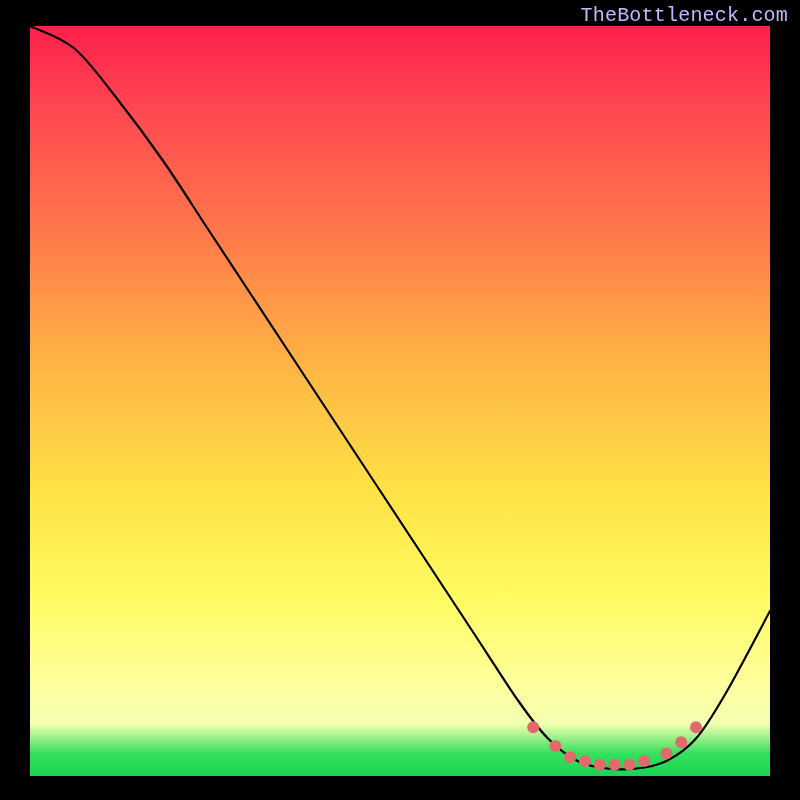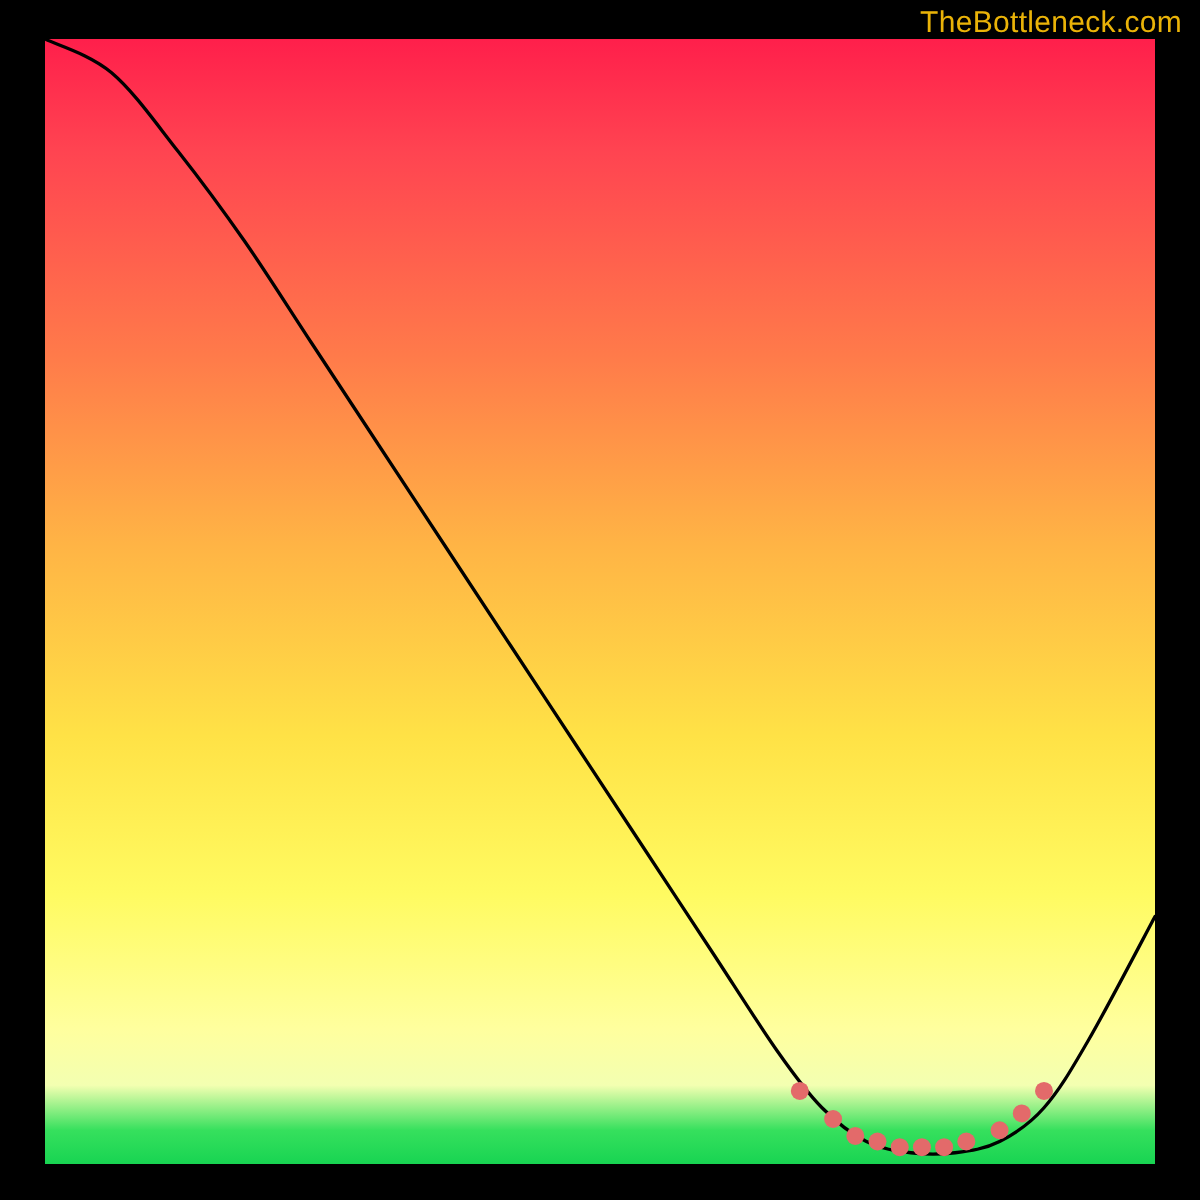--- a/index.html
+++ b/index.html
@@ -44,24 +44,25 @@
     position: absolute;
     left: 0;
     top: 0;
     width: 740px;
     height: 750px;
   }
   .watermark {
     position: absolute;
     top: 4px;
     right: 12px;
-    color: #eab308;
+    color: #c4b5fd;
     font-size: 20px;
     font-weight: 500;
     letter-spacing: 0.2px;
+    font-family: Liberation Mono, monospace;
   }
 </style>
 </head>
 <body>
 
 <div class="frame">
   <div class="plot">
     <svg viewBox="0 0 740 750">
       <g>
         <path id="curve-path" fill="none" stroke="#000000" stroke-width="2.2" stroke-linecap="round" d="M 0.0 0.0 C 7.4 3.8, 29.6 10.0, 44.4 22.5 C 59.2 35.0, 74.0 56.3, 88.8 75.0 C 103.6 93.8, 118.4 113.8, 133.2 135.0 C 148.0 156.3, 162.8 180.0, 177.6 202.5 C 192.4 225.0, 207.2 247.5, 222.0 270.0 C 236.8 292.5, 251.6 315.0, 266.4 337.5 C 281.2 360.0, 296.0 382.5, 310.8 405.0 C 325.6 427.5, 340.4 450.0, 355.2 472.5 C 370.0 495.0, 384.8 517.5, 399.6 540.0 C 414.4 562.5, 429.2 585.0, 444.0 607.5 C 458.8 630.0, 476.1 657.5, 488.4 675.0 C 500.7 692.5, 508.1 702.5, 518.0 712.5 C 527.9 722.5, 537.7 730.0, 547.6 735.0 C 557.5 740.0, 567.3 741.3, 577.2 742.5 C 587.1 743.8, 596.9 743.8, 606.8 742.5 C 616.7 741.3, 626.5 740.0, 636.4 735.0 C 646.3 730.0, 656.1 723.8, 666.0 712.5 C 675.9 701.3, 683.3 688.8, 695.6 667.5 C 707.9 646.3, 732.6 598.8, 740.0 585.0"></path>

